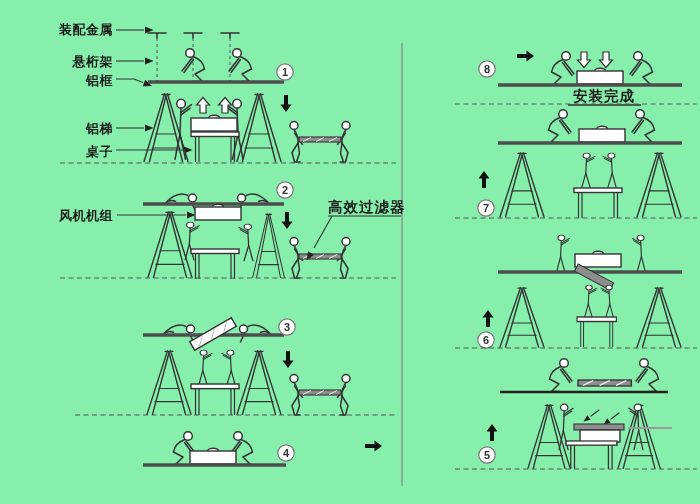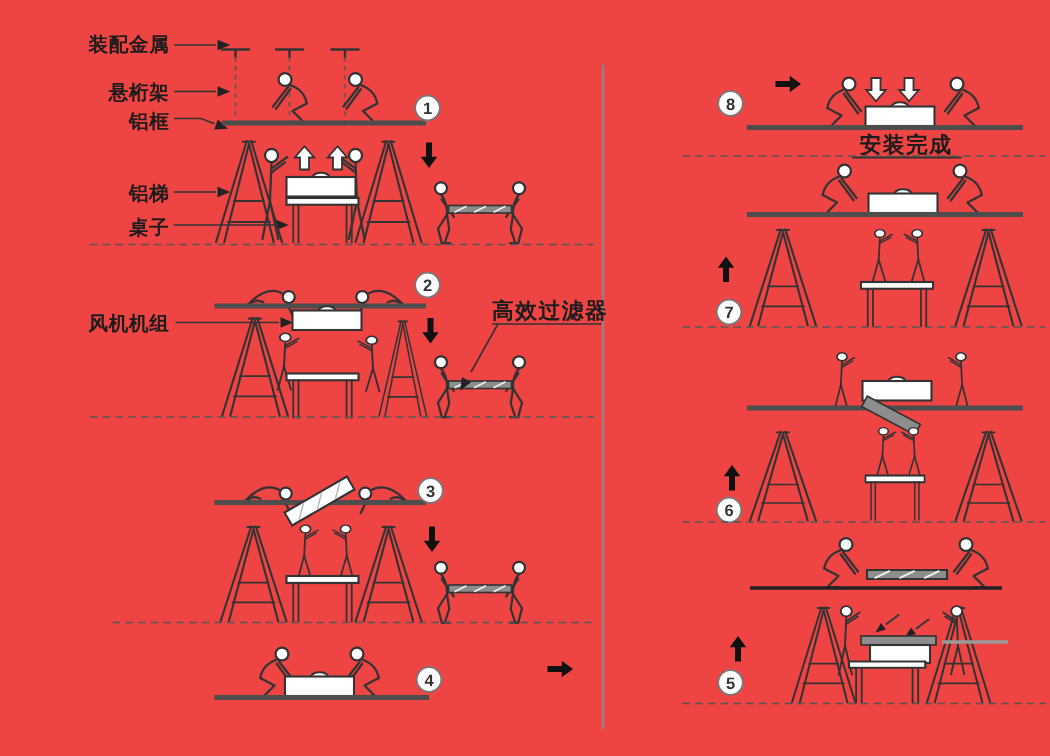--- a/index.html
+++ b/index.html
@@ -1,16 +1,16 @@
 <!DOCTYPE html>
 <html><head>
 <meta charset="utf-8">
 <style>
   html,body{margin:0;padding:0;background:#ffffff;}
-  .canvas{position:relative;width:700px;height:504px;background:#ef4444;overflow:hidden;
+  .canvas{position:relative;width:700px;height:504px;background:#86efac;overflow:hidden;
           font-family:"Liberation Sans","DejaVu Sans",sans-serif;}
   svg{position:absolute;inset:0;}
   svg text{fill:#1c1c1c;font-family:"Liberation Sans","DejaVu Sans",sans-serif;}
   .ln{fill:none;stroke:#333;stroke-width:1.5;stroke-linecap:round;stroke-linejoin:round;}
   .hd{fill:#fff;stroke:#333;stroke-width:1.5;}
   .plat{fill:none;stroke:#4d4d4d;stroke-width:3.4;}
   .plat2{fill:none;stroke:#222;stroke-width:2.4;}
   .dash{fill:none;stroke:#555;stroke-width:1.1;stroke-dasharray:5 3.5;}
   .ddrop{fill:none;stroke:#555;stroke-width:1;stroke-dasharray:3 3;}
   .lead{fill:none;stroke:#333;stroke-width:1.1;}

